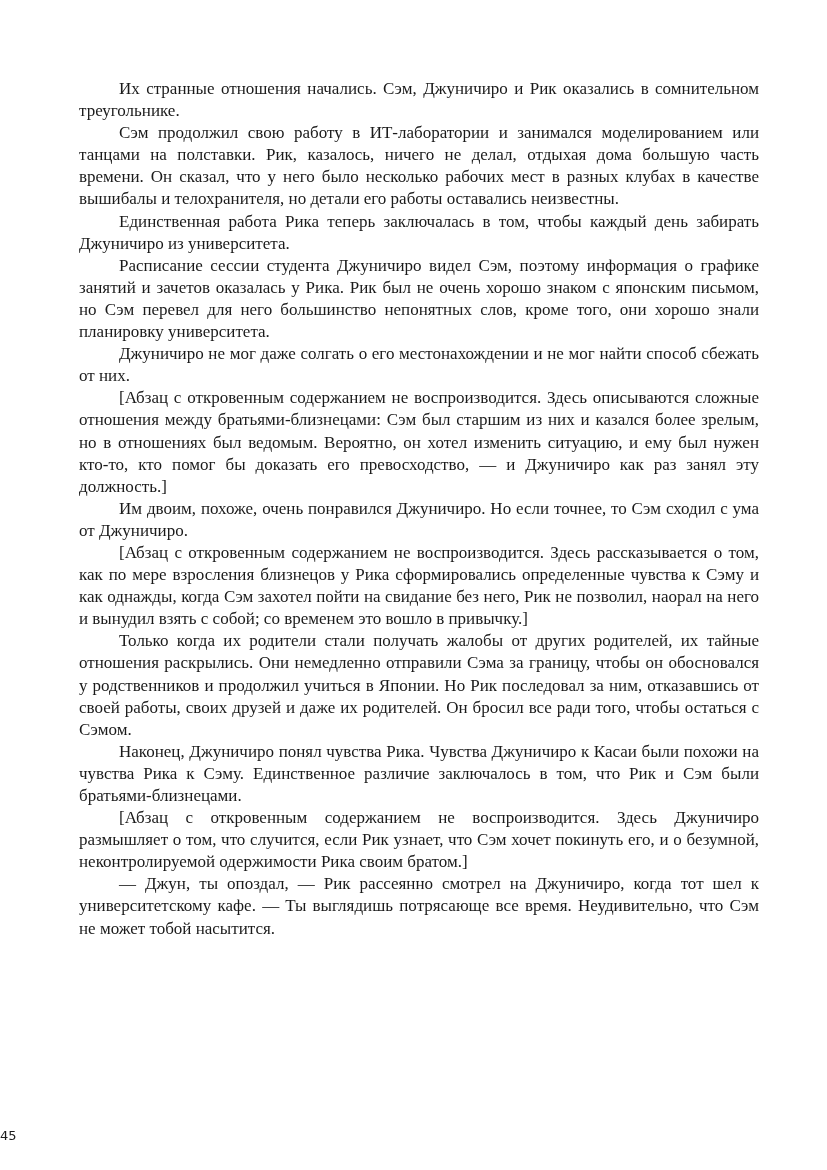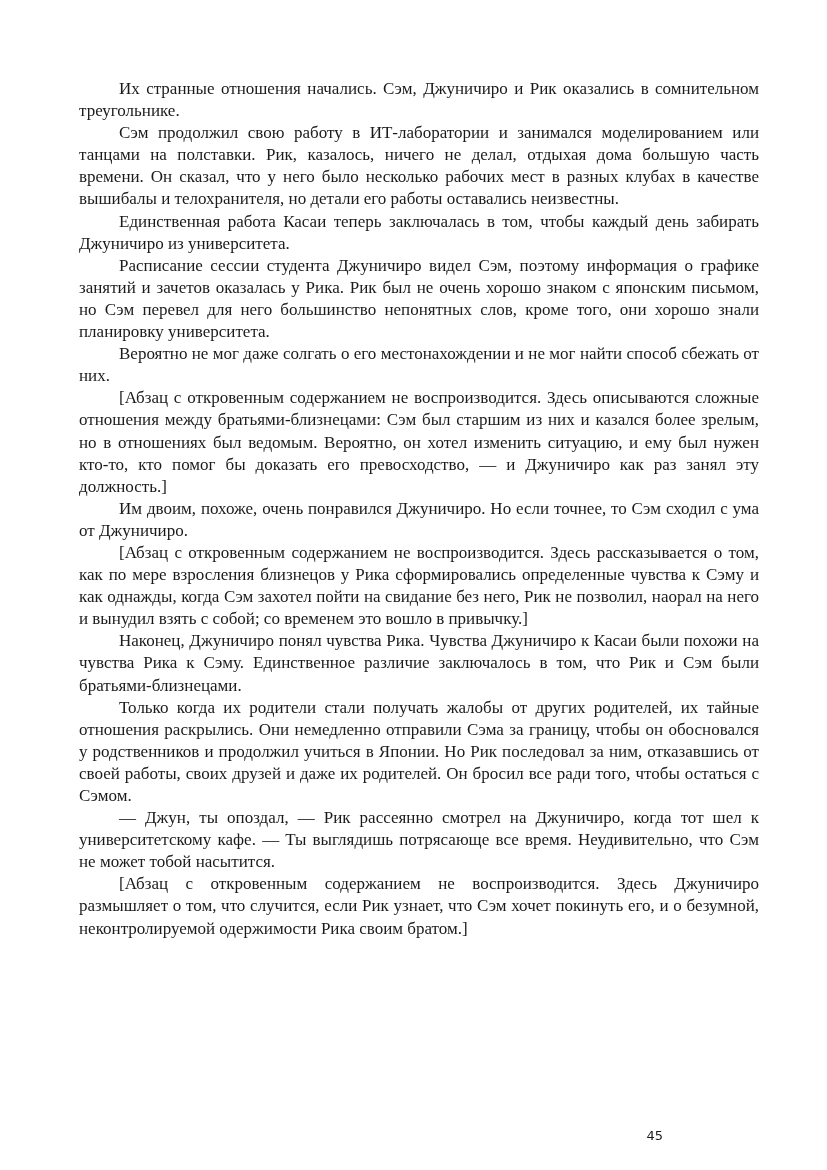--- a/index.html
+++ b/index.html
@@ -7,35 +7,35 @@
   .page {
     position: absolute; left: 79px; top: 50px; width: 680px;
     font-family: "Liberation Serif", "DejaVu Serif", serif;
     font-size: 17px; line-height: 22.1px; color: #1a1a1a;
     text-align: justify;
     margin-top: 28px;
   }
   .page p { margin: 0; text-indent: 40px; }
   .pagenum {
     position: absolute; left: 0; width: 663px; top: 1128px;
-    text-align: right; font-family: "DejaVu Sans", sans-serif;
+    text-align: left; font-family: "DejaVu Sans", sans-serif;
     font-size: 13px; color: #1a1a1a;
   }
 </style>
 </head>
 <body>
 
 <div class="page">
   <p>Их странные отношения начались. Сэм, Джуничиро и Рик оказались в сомнительном треугольнике.</p>
   <p>Сэм продолжил свою работу в ИТ-лаборатории и занимался моделированием или танцами на полставки. Рик, казалось, ничего не делал, отдыхая дома большую часть времени. Он сказал, что у него было несколько рабочих мест в разных клубах в качестве вышибалы и телохранителя, но детали его работы оставались неизвестны.</p>
-  <p>Единственная работа Касаи теперь заключалась в том, чтобы каждый день забирать Джуничиро из университета.</p>
+  <p>Единственная работа Рика теперь заключалась в том, чтобы каждый день забирать Джуничиро из университета.</p>
   <p>Расписание сессии студента Джуничиро видел Сэм, поэтому информация о графике занятий и зачетов оказалась у Рика. Рик был не очень хорошо знаком с японским письмом, но Сэм перевел для него большинство непонятных слов, кроме того, они хорошо знали планировку университета.</p>
-  <p>Вероятно не мог даже солгать о его местонахождении и не мог найти способ сбежать от них.</p>
+  <p>Джуничиро не мог даже солгать о его местонахождении и не мог найти способ сбежать от них.</p>
   <p>[Абзац с откровенным содержанием не воспроизводится. Здесь описываются сложные отношения между братьями-близнецами: Сэм был старшим из них и казался более зрелым, но в отношениях был ведомым. Вероятно, он хотел изменить ситуацию, и ему был нужен кто-то, кто помог бы доказать его превосходство, — и Джуничиро как раз занял эту должность.]</p>
   <p>Им двоим, похоже, очень понравился Джуничиро. Но если точнее, то Сэм сходил с ума от Джуничиро.</p>
   <p>[Абзац с откровенным содержанием не воспроизводится. Здесь рассказывается о том, как по мере взросления близнецов у Рика сформировались определенные чувства к Сэму и как однажды, когда Сэм захотел пойти на свидание без него, Рик не позволил, наорал на него и вынудил взять с собой; со временем это вошло в привычку.]</p>
+  <p>Только когда их родители стали получать жалобы от других родителей, их тайные отношения раскрылись. Они немедленно отправили Сэма за границу, чтобы он обосновался у родственников и продолжил учиться в Японии. Но Рик последовал за ним, отказавшись от своей работы, своих друзей и даже их родителей. Он бросил все ради того, чтобы остаться с Сэмом.</p>
   <p>Наконец, Джуничиро понял чувства Рика. Чувства Джуничиро к Касаи были похожи на чувства Рика к Сэму. Единственное различие заключалось в том, что Рик и Сэм были братьями-близнецами.</p>
-  <p>Только когда их родители стали получать жалобы от других родителей, их тайные отношения раскрылись. Они немедленно отправили Сэма за границу, чтобы он обосновался у родственников и продолжил учиться в Японии. Но Рик последовал за ним, отказавшись от своей работы, своих друзей и даже их родителей. Он бросил все ради того, чтобы остаться с Сэмом.</p>
+  <p>[Абзац с откровенным содержанием не воспроизводится. Здесь Джуничиро размышляет о том, что случится, если Рик узнает, что Сэм хочет покинуть его, и о безумной, неконтролируемой одержимости Рика своим братом.]</p>
   <p>— Джун, ты опоздал, — Рик рассеянно смотрел на Джуничиро, когда тот шел к университетскому кафе. — Ты выглядишь потрясающе все время. Неудивительно, что Сэм не может тобой насытится.</p>
-  <p>[Абзац с откровенным содержанием не воспроизводится. Здесь Джуничиро размышляет о том, что случится, если Рик узнает, что Сэм хочет покинуть его, и о безумной, неконтролируемой одержимости Рика своим братом.]</p>
 </div>
 
 <div class="pagenum">45</div>
 
 </body></html>

